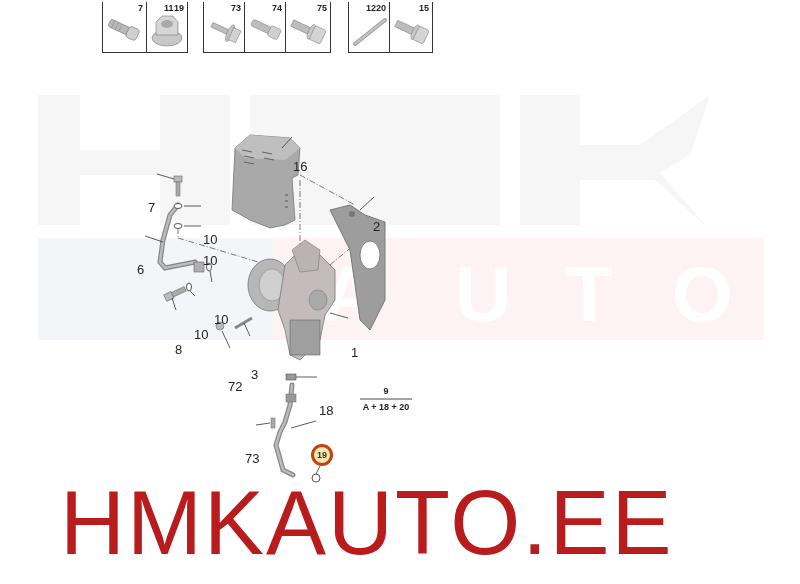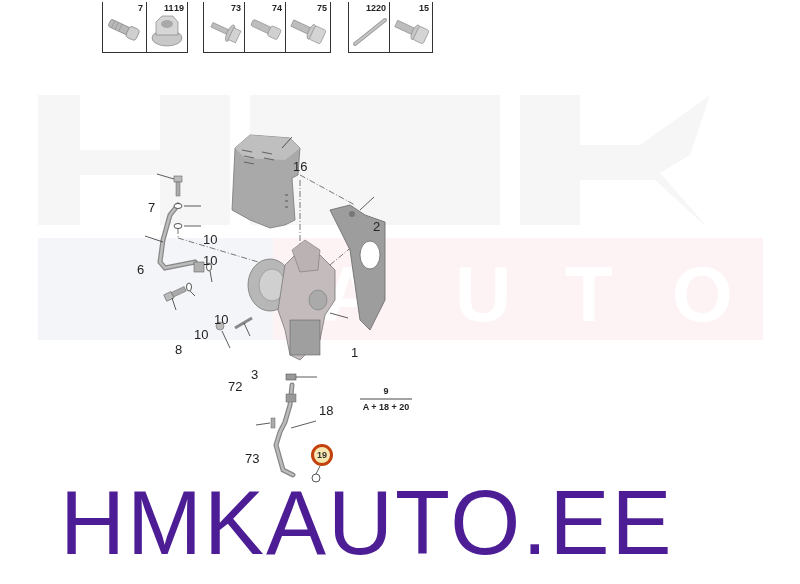--- a/index.html
+++ b/index.html
@@ -41,21 +41,21 @@
     <polygon points="150,0 210,0 210,135 150,135 100,78 130,60" fill="#fff"></polygon>
   </svg>
 
   <div class="wm-block" style="left:38px;top:238px;width:235px;height:102px;background:#f3f5f9;"></div>
   <div class="wm-block" style="left:273px;top:238px;width:490px;height:102px;background:#fdf3f4;"></div>
   <div class="wm-auto-letter" style="left:322px;top:255px;">A</div>
   <div class="wm-auto-letter" style="left:455px;top:255px;">U</div>
   <div class="wm-auto-letter" style="left:565px;top:255px;">T</div>
   <div class="wm-auto-letter" style="left:672px;top:255px;">O</div>
 
-  <div class="wm-text" style="left:60px;top:478px;font-size:90px;color:#4c1d95;">HMKAUTO.EE</div>
+  <div class="wm-text" style="left:60px;top:478px;font-size:90px;color:#b91c1c;">HMKAUTO.EE</div>
 </div>
 
 <div class="hw-group" style="left:102px;">
   <div class="hw-cell" style="width:43px;">
     <span class="hw-num right">7</span>
     <svg width="43" height="50">
       <g transform="rotate(25 22 30)">
         <rect x="4" y="24" width="22" height="8" rx="2" fill="#b9b9b9" stroke="#777" stroke-width="0.6"></rect>
         <rect x="24" y="22" width="11" height="12" rx="3" fill="#cfcfcf" stroke="#777" stroke-width="0.6"></rect>
         <line x1="8" y1="24" x2="8" y2="32" stroke="#888" stroke-width="0.5"></line>

